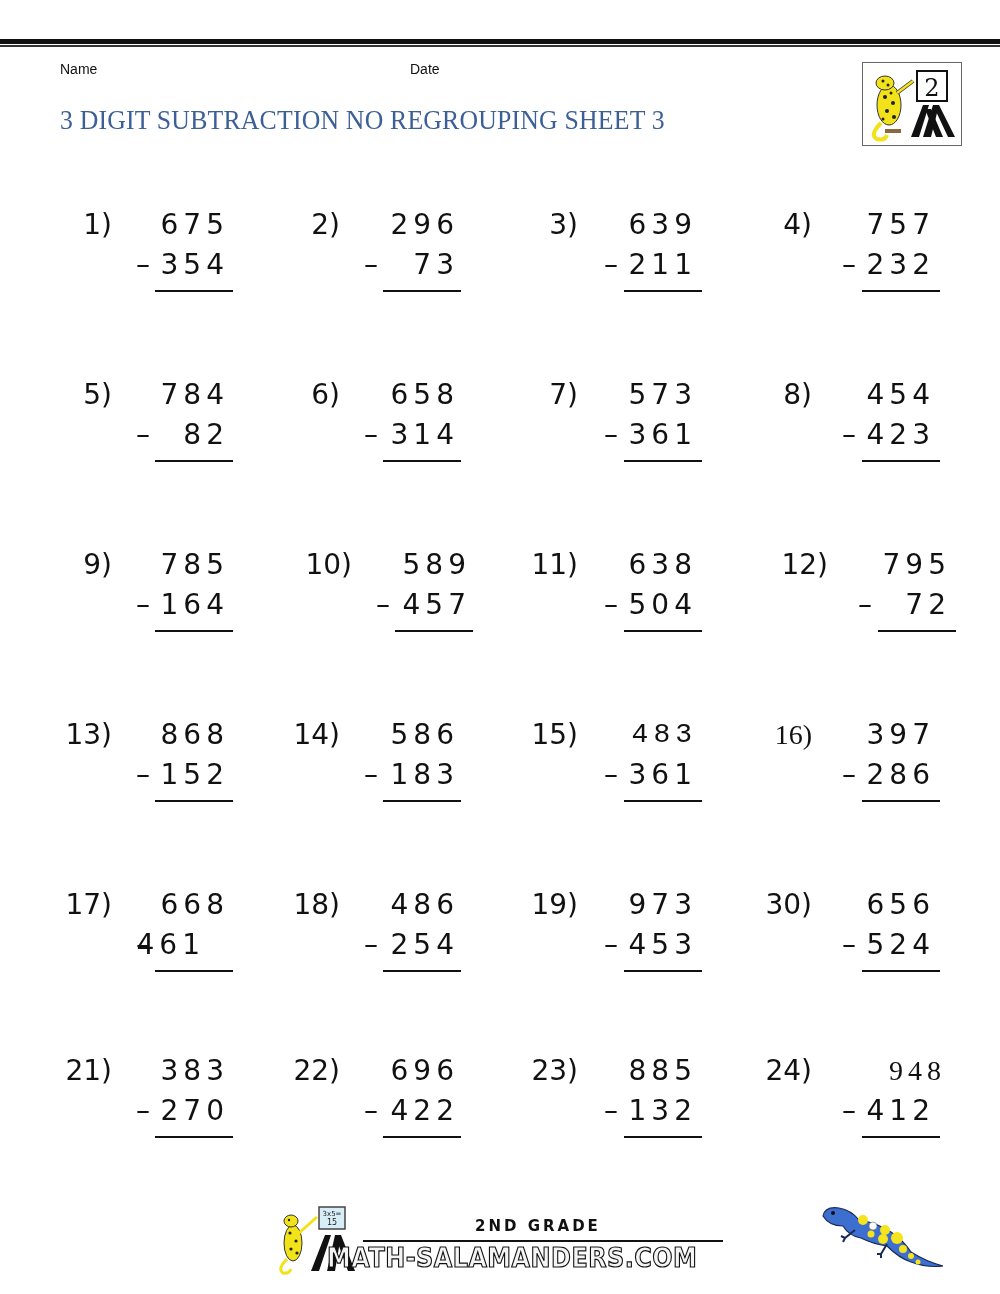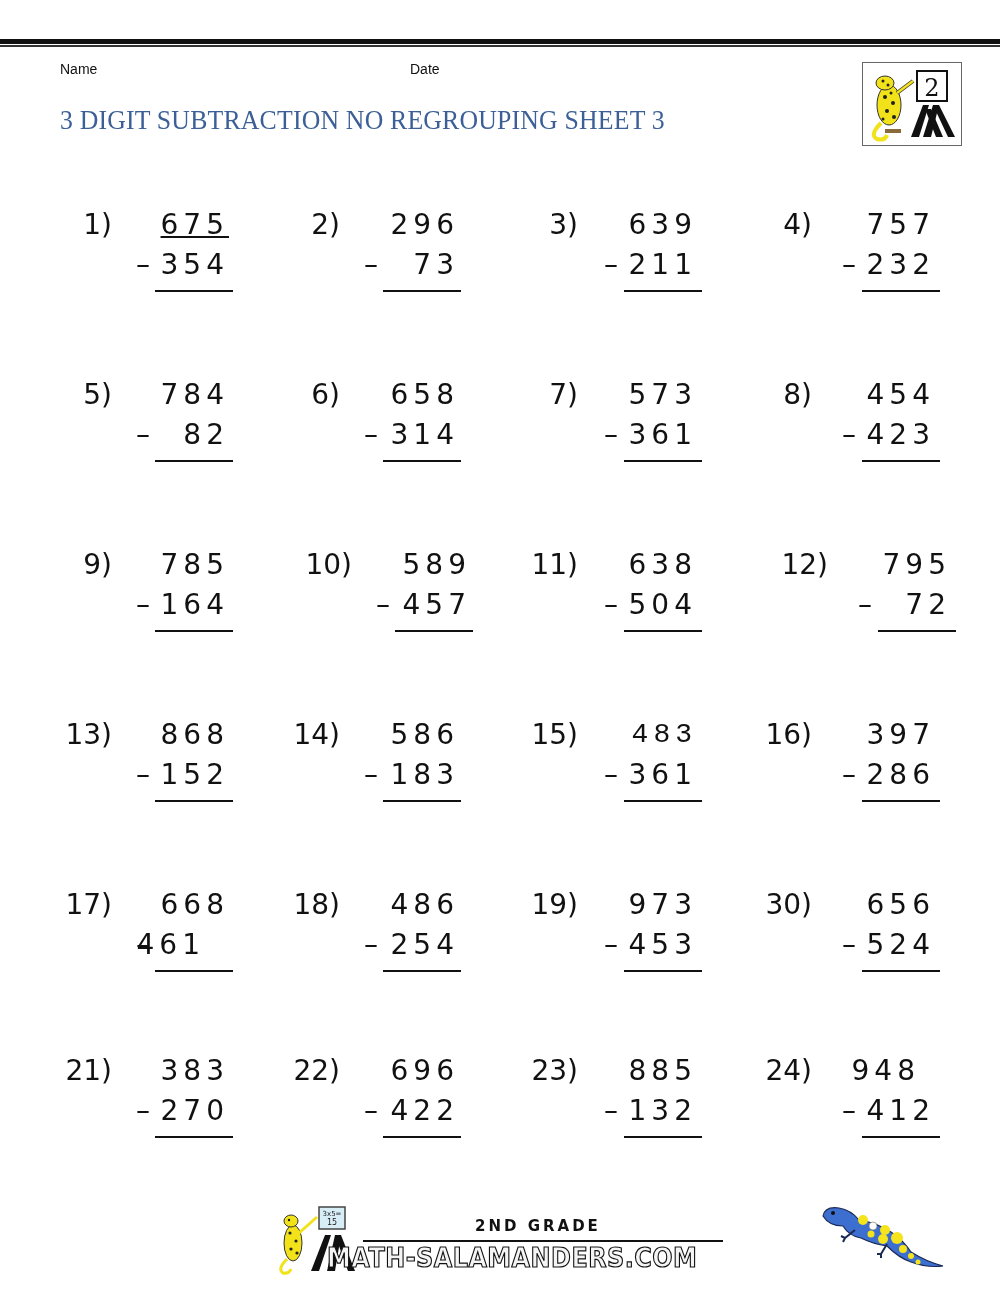--- a/index.html
+++ b/index.html
@@ -54,21 +54,21 @@
     <circle cx="24" cy="48" r="2" fill="#222"></circle>
       <circle cx="31" cy="54" r="2" fill="#222"></circle>
     <circle cx="20" cy="56" r="1.5" fill="#222"></circle>
       <circle cx="28" cy="30" r="1.5" fill="#222"></circle>
   </svg>
 </div>
 
 <div id="grid">
     <div class="problem" style="left: 0px; top: 208px; width: 1000px;">
       <div class="pnum" style="left: 52px;">1)</div>
-      <div class="top-num" style="right: 771px; text-decoration: underline;">675</div>
+      <div class="top-num" style="right: 771px;">675</div>
       <div class="minus" style="left: 136px;">–</div>
       <div class="bot-num" style="right: 771px;">354</div>
       <div class="ans-line" style="left: 155px; width: 78px;"></div>
     </div>
     <div class="problem" style="left: 0px; top: 208px; width: 1000px;">
       <div class="pnum" style="left: 280px;">2)</div>
       <div class="top-num" style="right: 541px;">296</div>
       <div class="minus" style="left: 364px;">–</div>
       <div class="bot-num" style="right: 541px;">73</div>
       <div class="ans-line" style="left: 383px; width: 78px;"></div>
@@ -158,21 +158,21 @@
       <div class="ans-line" style="left: 383px; width: 78px;"></div>
     </div>
     <div class="problem" style="left: 0px; top: 718px; width: 1000px;">
       <div class="pnum" style="left: 518px;">15)</div>
       <div class="top-num" style="right: 303px; font-family: Liberation Mono, monospace;">483</div>
       <div class="minus" style="left: 604px;">–</div>
       <div class="bot-num" style="right: 303px;">361</div>
       <div class="ans-line" style="left: 624px; width: 78px;"></div>
     </div>
     <div class="problem" style="left: 0px; top: 718px; width: 1000px;">
-      <div class="pnum" style="left: 752px;">16)</div>
+      <div class="pnum" style="left: 752px; font-family: Liberation Serif, serif;">16)</div>
       <div class="top-num" style="right: 65px;">397</div>
       <div class="minus" style="left: 842px;">–</div>
       <div class="bot-num" style="right: 65px;">286</div>
       <div class="ans-line" style="left: 862px; width: 78px;"></div>
     </div>
     <div class="problem" style="left: 0px; top: 888px; width: 1000px;">
       <div class="pnum" style="left: 52px;">17)</div>
       <div class="top-num" style="right: 771px;">668</div>
       <div class="minus" style="left: 136px;">–</div>
       <div class="bot-num" style="right: 795px; text-align: center;">461</div>
@@ -215,21 +215,21 @@
     </div>
     <div class="problem" style="left: 0px; top: 1054px; width: 1000px;">
       <div class="pnum" style="left: 518px;">23)</div>
       <div class="top-num" style="right: 303px;">885</div>
       <div class="minus" style="left: 604px;">–</div>
       <div class="bot-num" style="right: 303px;">132</div>
       <div class="ans-line" style="left: 624px; width: 78px;"></div>
     </div>
     <div class="problem" style="left: 0px; top: 1054px; width: 1000px;">
       <div class="pnum" style="left: 752px;">24)</div>
-      <div class="top-num" style="right: 80px;">948</div>
+      <div class="top-num" style="right: 54px; font-family: Liberation Serif, serif;">948</div>
       <div class="minus" style="left: 842px;">–</div>
       <div class="bot-num" style="right: 65px;">412</div>
       <div class="ans-line" style="left: 862px; width: 78px;"></div>
     </div>
   </div>
 
 <div class="footer-logo">
   <svg width="80" height="72" viewBox="0 0 80 72" style="position:absolute;left:0;top:0;">
     <rect x="44" y="4" width="26" height="22" fill="#d8eef6" stroke="#444" stroke-width="1.5"></rect>
     <text x="57" y="13" font-size="7" text-anchor="middle" fill="#222" font-family="DejaVu Sans, sans-serif">3x5=</text>

